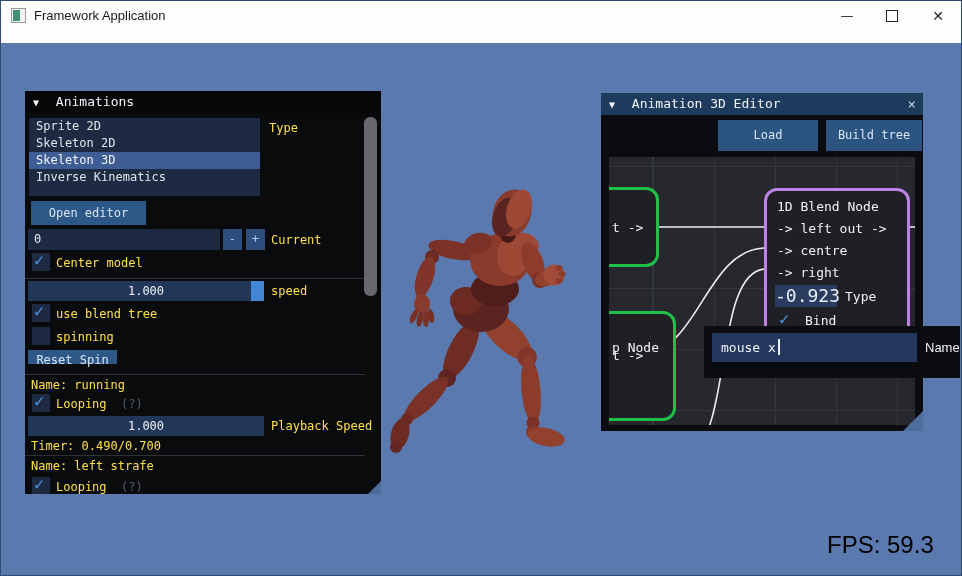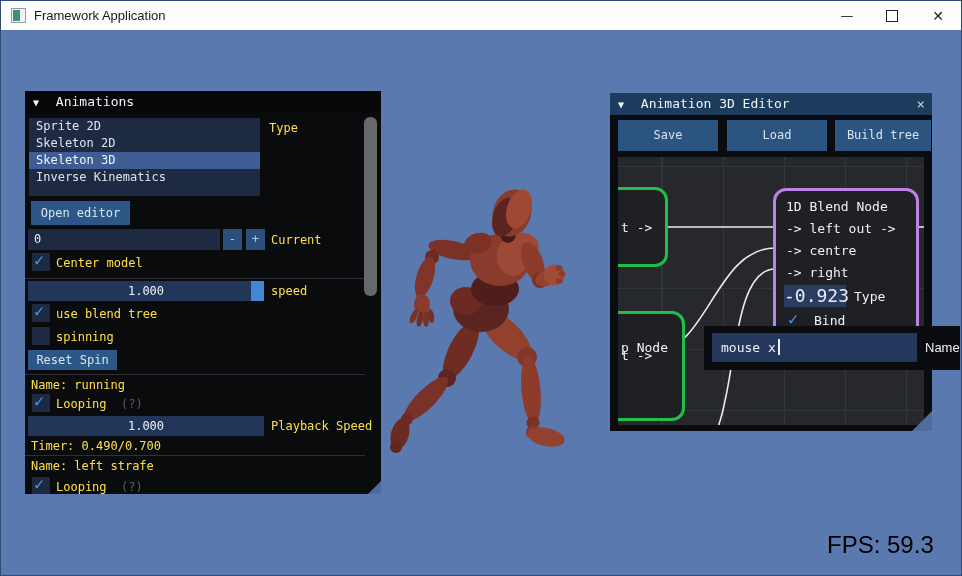--- a/index.html
+++ b/index.html
@@ -1,19 +1,19 @@
 <!DOCTYPE html>
 <html><head>
 <meta charset="utf-8">
 <style>
   html,body{margin:0;padding:0;background:#3a3a3a;}
   #window{position:relative;width:962px;height:576px;background:#5a79ae;overflow:hidden;
     border:1px solid #2f4a73;box-sizing:border-box;font-family:"DejaVu Sans Mono",monospace;}
   
-  #titlebar{position:absolute;left:0;top:0;width:100%;height:29px;background:#fdfdfd;}
+  #titlebar{position:absolute;left:0;top:0;width:100%;height:42px;background:#fdfdfd;}
   #app-icon{position:absolute;left:10px;top:7px;width:15px;height:15px;background:#f2f2f2;border:1px solid #9a9a9a;box-sizing:border-box;}
   #app-icon .pane{position:absolute;left:1px;top:1px;width:7px;height:11px;background:#3f8f7a;}
   #window-title{position:absolute;left:33px;top:7px;font-size:13px;color:#1a1a1a;font-family:"Liberation Sans",sans-serif;}
   .winctl{position:absolute;top:4px;width:30px;height:21px;display:flex;align-items:center;justify-content:center;color:#222;font-family:"DejaVu Sans",sans-serif;font-size:13px;}
   #min-btn{left:831px;}#max-btn{left:876px;}#close-btn{left:922px;font-size:14px;}
   #max-btn .box{width:10px;height:10px;border:1px solid #222;}
   
   .panel{position:absolute;background:#0a0b0d;overflow:hidden;}
   .phdr{position:absolute;left:0;top:0;right:0;height:22px;color:#f2f4f8;font-size:13px;line-height:22px;}
   .phdr .tri{margin:0 9px 0 8px;font-size:10px;}
@@ -23,56 +23,56 @@
   .cb .chk{position:absolute;left:2px;top:-3px;color:#4a94e0;font-size:17px;font-weight:700;}
   .lbl{position:absolute;color:#fde047;font-size:12px;white-space:nowrap;}
   .sep{position:absolute;left:0;width:340px;height:1px;background:#2e3036;}
   
   #anim-panel{left:24px;top:90px;width:356px;height:403px;}
   #anim-panel .phdr{background:#070709;}
   #anim-list{position:absolute;left:4px;top:27px;width:231px;height:78px;background:#1d2a41;}
   .lrow{height:17px;line-height:17px;padding-left:7px;font-size:12px;color:#dfe5ee;white-space:nowrap;}
   .lrow.selected{background:#3e5d94;color:#f2f5fa;}
   #type-label{left:244px;top:30px;}
-  #open-editor{position:absolute;left:6px;top:110px;width:99px;height:24px;line-height:24px;font-size:12px;}
+  #open-editor{position:absolute;left:6px;top:110px;width:115px;height:24px;line-height:24px;font-size:12px;}
   #cur-input{position:absolute;left:3px;top:138px;width:192px;height:21px;line-height:21px;font-size:12px;padding-left:6px;box-sizing:border-box;}
   .spin-btn{position:absolute;top:138px;width:19px;height:21px;line-height:20px;background:#2b4e7d;color:#a8c4e6;text-align:center;font-size:13px;}
   #dec-btn{left:198px;}#inc-btn{left:221px;}
   #current-label{left:246px;top:142px;}
   #cb-center{left:7px;top:162px;}
   #center-label{left:31px;top:165px;}
   .sep1{top:187px;}
   .slider{position:absolute;height:20px;background:#22365a;color:#eef2f8;font-size:12px;text-align:center;line-height:20px;}
   #speed-slider{left:3px;top:190px;width:236px;}
   #speed-slider .handle{position:absolute;right:0;top:0;width:13px;height:20px;background:#4486d6;}
   #speed-label{left:246px;top:193px;}
   #cb-blend{left:7px;top:213px;}
   #blendtree-label{left:31px;top:216px;}
   #cb-spin{left:7px;top:236px;}
   #spinning-label{left:31px;top:239px;}
-  #reset-spin{position:absolute;left:3px;top:259px;width:89px;height:20px;line-height:20px;font-size:12px;}
+  #reset-spin{position:absolute;left:3px;top:259px;width:89px;height:14px;line-height:20px;font-size:12px;}
   .sep2{top:283px;}
   #clip1-name{left:6px;top:287px;}
   #cb-loop1{left:7px;top:303px;}
   #loop1-label{left:31px;top:306px;}
   .hint{color:#565b63;}
   #loop1-hint{left:96px;top:306px;}
   #playback-slider{left:3px;top:325px;width:236px;}
   #playback-label{left:246px;top:328px;width:108px;overflow:hidden;}
   #timer-text{left:6px;top:348px;}
   .sep3{top:364px;}
   #clip2-name{left:6px;top:368px;}
   #cb-loop2{left:7px;top:386px;}
   #loop2-label{left:31px;top:389px;}
   #loop2-hint{left:96px;top:389px;}
   #anim-scroll{position:absolute;left:339px;top:26px;width:13px;height:179px;background:#67686c;border-radius:6px;}
   .resize-tri{position:absolute;right:0;bottom:0;width:0;height:0;border-style:solid;}
   #anim-resize{border-width:0 0 13px 13px;border-color:transparent transparent #4e6d9c transparent;}
   
-  #editor-panel{left:600px;top:92px;width:322px;height:338px;background:#0b0c10;margin-left:9px;}
+  #editor-panel{left:600px;top:92px;width:322px;height:338px;background:#0b0c10;}
   #editor-panel .phdr{background:#1d3b5c;}
   #editor-close{position:absolute;right:7px;top:0;color:#c9d4df;font-size:14px;line-height:22px;}
   .ebtn{position:absolute;top:27px;height:31px;line-height:31px;font-size:12px;background:#2b5480;}
   #save-btn{left:8px;width:100px;}
   #load-btn{left:117px;width:100px;}
   #build-btn{left:225px;width:96px;}
   #graph{position:absolute;left:8px;top:64px;width:306px;height:268px;background:#26282d;overflow:hidden;
     background-image:
       repeating-linear-gradient(to right,#33363c 0 1px,transparent 1px 61px),
       repeating-linear-gradient(to bottom,#33363c 0 1px,transparent 1px 61px);
@@ -86,21 +86,21 @@
   #bn-title{left:10px;top:8px;}
   #bn-row1{left:10px;top:30px;}
   #bn-row2{left:10px;top:52px;}
   #bn-row3{left:10px;top:74px;}
   #bn-value{position:absolute;left:8px;top:94px;width:62px;height:22px;background:#2a3d61;color:#e8eef6;font-size:18px;text-align:center;line-height:22px;}
   #bn-blend-label{left:78px;top:98px;font-size:13px;}
   #bn-bind-check{position:absolute;left:12px;top:118px;color:#4a94e0;font-size:17px;font-weight:700;}
   #bn-bind-label{left:38px;top:122px;font-size:13px;}
   #editor-resize{border-width:0 0 20px 20px;border-color:transparent transparent #4e6d9c transparent;}
   
-  #popup{position:absolute;left:703px;top:325px;width:256px;height:44px;background:#0b0c10;z-index:60;}
+  #popup{position:absolute;left:703px;top:325px;width:256px;height:52px;background:#0b0c10;z-index:60;}
   #popup-input{position:absolute;left:8px;top:7px;width:205px;height:29px;background:#24375c;color:#f0f3f8;font-size:13px;line-height:29px;padding-left:9px;box-sizing:border-box;white-space:nowrap;}
   .caret{display:inline-block;width:2px;height:16px;background:#eef2f8;vertical-align:-3px;margin-left:2px;}
   #popup-name{position:absolute;left:221px;top:14px;color:#f0f3f7;font-size:13px;font-family:"Liberation Sans",sans-serif;}
   
   #fps{position:absolute;left:826px;top:530px;color:#000000;font-size:24px;font-family:"Liberation Sans",sans-serif;}
   #model{position:absolute;left:385px;top:175px;}
 </style>
 </head>
 <body>
 
@@ -240,21 +240,20 @@
     <div id="anim-scroll"></div>
     <div id="anim-resize" class="resize-tri"></div>
   </div>
 
   <div id="editor-panel" class="panel">
     <div class="phdr">
       <span class="tri">▼</span>
       <span>Animation 3D Editor</span>
       <span id="editor-close">×</span>
     </div>
-    <div id="save-btn" class="btn ebtn">Save</div>
     <div id="load-btn" class="btn ebtn">Load</div>
     <div id="build-btn" class="btn ebtn">Build tree</div>
 
     <div id="graph">
       <svg id="wires" width="306" height="268">
         <path d="M 0,70 H 306" stroke="#ececec" stroke-width="1.6" fill="none"></path>
         <path d="M 36,196 C 90,192 98,91 157,91" stroke="#ececec" stroke-width="1.6" fill="none"></path>
         <path d="M 100,270 C 118,224 115,112 157,112" stroke="#ececec" stroke-width="1.6" fill="none"></path>
       </svg>
 

